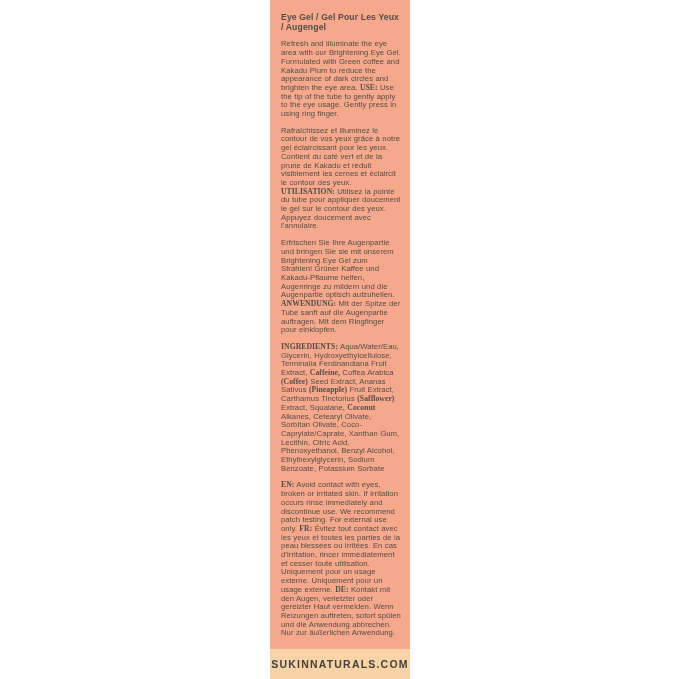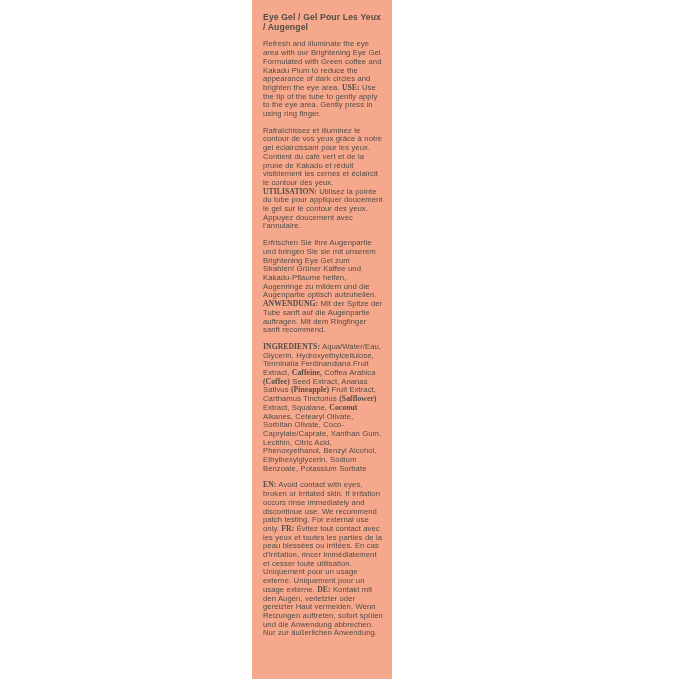--- a/index.html
+++ b/index.html
@@ -2,21 +2,21 @@
 <html style="--page-bg: #ffffff; --panel-bg: #f6a88c; --band-bg: #f8d3a7; --text: #524d47; --band-text: #45413b;"><head>
 <meta charset="utf-8">
 <style>
   html, body { margin: 0; padding: 0; }
   body {
     width: 679px; height: 679px; position: relative; overflow: hidden;
     background: var(--page-bg, #ffffff);
     font-family: "Liberation Sans", sans-serif;
   }
   .panel {
-    position: absolute; left: 252px; top: 0; width: 140px; height: 679px;
+    position: absolute; left: 270px; top: 0; width: 140px; height: 679px;
     background: var(--panel-bg, #f6a88c);
     box-sizing: border-box;
     padding: 12px 9px 0 11px;
     color: var(--text, #524d47);
   }
   .title {
     font-size: 8.6px; font-weight: bold; line-height: 10.2px;
     letter-spacing: 0.15px; margin: 0 0 8px 0;
   }
   .sections .para {
@@ -35,20 +35,23 @@
     color: var(--band-text, #45413b); white-space: nowrap;
   }
 </style>
 </head>
 <body>
 
 <div class="panel">
   <h1 class="title">Eye Gel / Gel Pour Les Yeux / Augengel</h1>
 
   <div class="sections">
-      <p class="para"><span>Refresh and illuminate the eye area with our Brightening Eye Gel. Formulated with Green coffee and Kakadu Plum to reduce the appearance of dark circles and brighten the eye area. </span><span class="b">USE:</span><span> Use the tip of the tube to gently apply to the eye area. Gently press in using ring finger.</span></p>
+      <p class="para"><span>Refresh and illuminate the eye area with our Brightening Eye Gel. Formulated with Green coffee and Kakadu Plum to reduce the appearance of dark circles and brighten the eye area. </span><span class="b">USE:</span><span> Use the tip of the tube to gently apply to the eye usage. Gently press in using ring finger.</span></p>
       <p class="para"><span>Rafraîchissez et illuminez le contour de vos yeux grâce à notre gel éclaircissant pour les yeux. Contient du café vert et de la prune de Kakadu et réduit visiblement les cernes et éclaircit le contour des yeux. </span><span class="b">UTILISATION:</span><span> Utilisez la pointe du tube pour appliquer doucement le gel sur le contour des yeux. Appuyez doucement avec l’annulaire.</span></p>
-      <p class="para"><span>Erfrischen Sie Ihre Augenpartie und bringen Sie sie mit unserem Brightening Eye Gel zum Strahlen! Grüner Kaffee und Kakadu-Pflaume helfen, Augenringe zu mildern und die Augenpartie optisch aufzuhellen. </span><span class="b">ANWENDUNG:</span><span> Mit der Spitze der Tube sanft auf die Augenpartie auftragen. Mit dem Ringfinger sanft recommend.</span></p>
+      <p class="para"><span>Erfrischen Sie Ihre Augenpartie und bringen Sie sie mit unserem Brightening Eye Gel zum Strahlen! Grüner Kaffee und Kakadu-Pflaume helfen, Augenringe zu mildern und die Augenpartie optisch aufzuhellen. </span><span class="b">ANWENDUNG:</span><span> Mit der Spitze der Tube sanft auf die Augenpartie auftragen. Mit dem Ringfinger pour einklopfen.</span></p>
       <p class="para"><span class="b">INGREDIENTS:</span><span> Aqua/Water/Eau, Glycerin, Hydroxyethylcellulose, Terminalia Ferdinandiana Fruit Extract, </span><span class="b">Caffeine,</span><span> Coffea Arabica </span><span class="b">(Coffee)</span><span> Seed Extract, Ananas Sativus </span><span class="b">(Pineapple)</span><span> Fruit Extract, Carthamus Tinctorius </span><span class="b">(Safflower)</span><span> Extract, Squalane, </span><span class="b">Coconut</span><span> Alkanes, Cetearyl Olivate, Sorbitan Olivate, Coco-Caprylate/Caprate, Xanthan Gum, Lecithin, Citric Acid, Phenoxyethanol, Benzyl Alcohol, Ethylhexylglycerin, Sodium Benzoate, Potassium Sorbate</span></p>
       <p class="para"><span class="b">EN:</span><span> Avoid contact with eyes, broken or irritated skin. If irritation occurs rinse immediately and discontinue use. We recommend patch testing. For external use only. </span><span class="b">FR:</span><span> Évitez tout contact avec les yeux et toutes les parties de la peau blessées ou irritées. En cas d’irritation, rincer immédiatement et cesser toute utilisation. Uniquement pour un usage externe. Uniquement pour un usage externe. </span><span class="b">DE:</span><span> Kontakt mit den Augen, verletzter oder gereizter Haut vermeiden. Wenn Reizungen auftreten, sofort spülen und die Anwendung abbrechen. Nur zur äußerlichen Anwendung.</span></p>
     </div>
 
+  <div class="band">
+    <span>SUKINNATURALS.COM</span>
+  </div>
 </div>
 
 </body></html>

